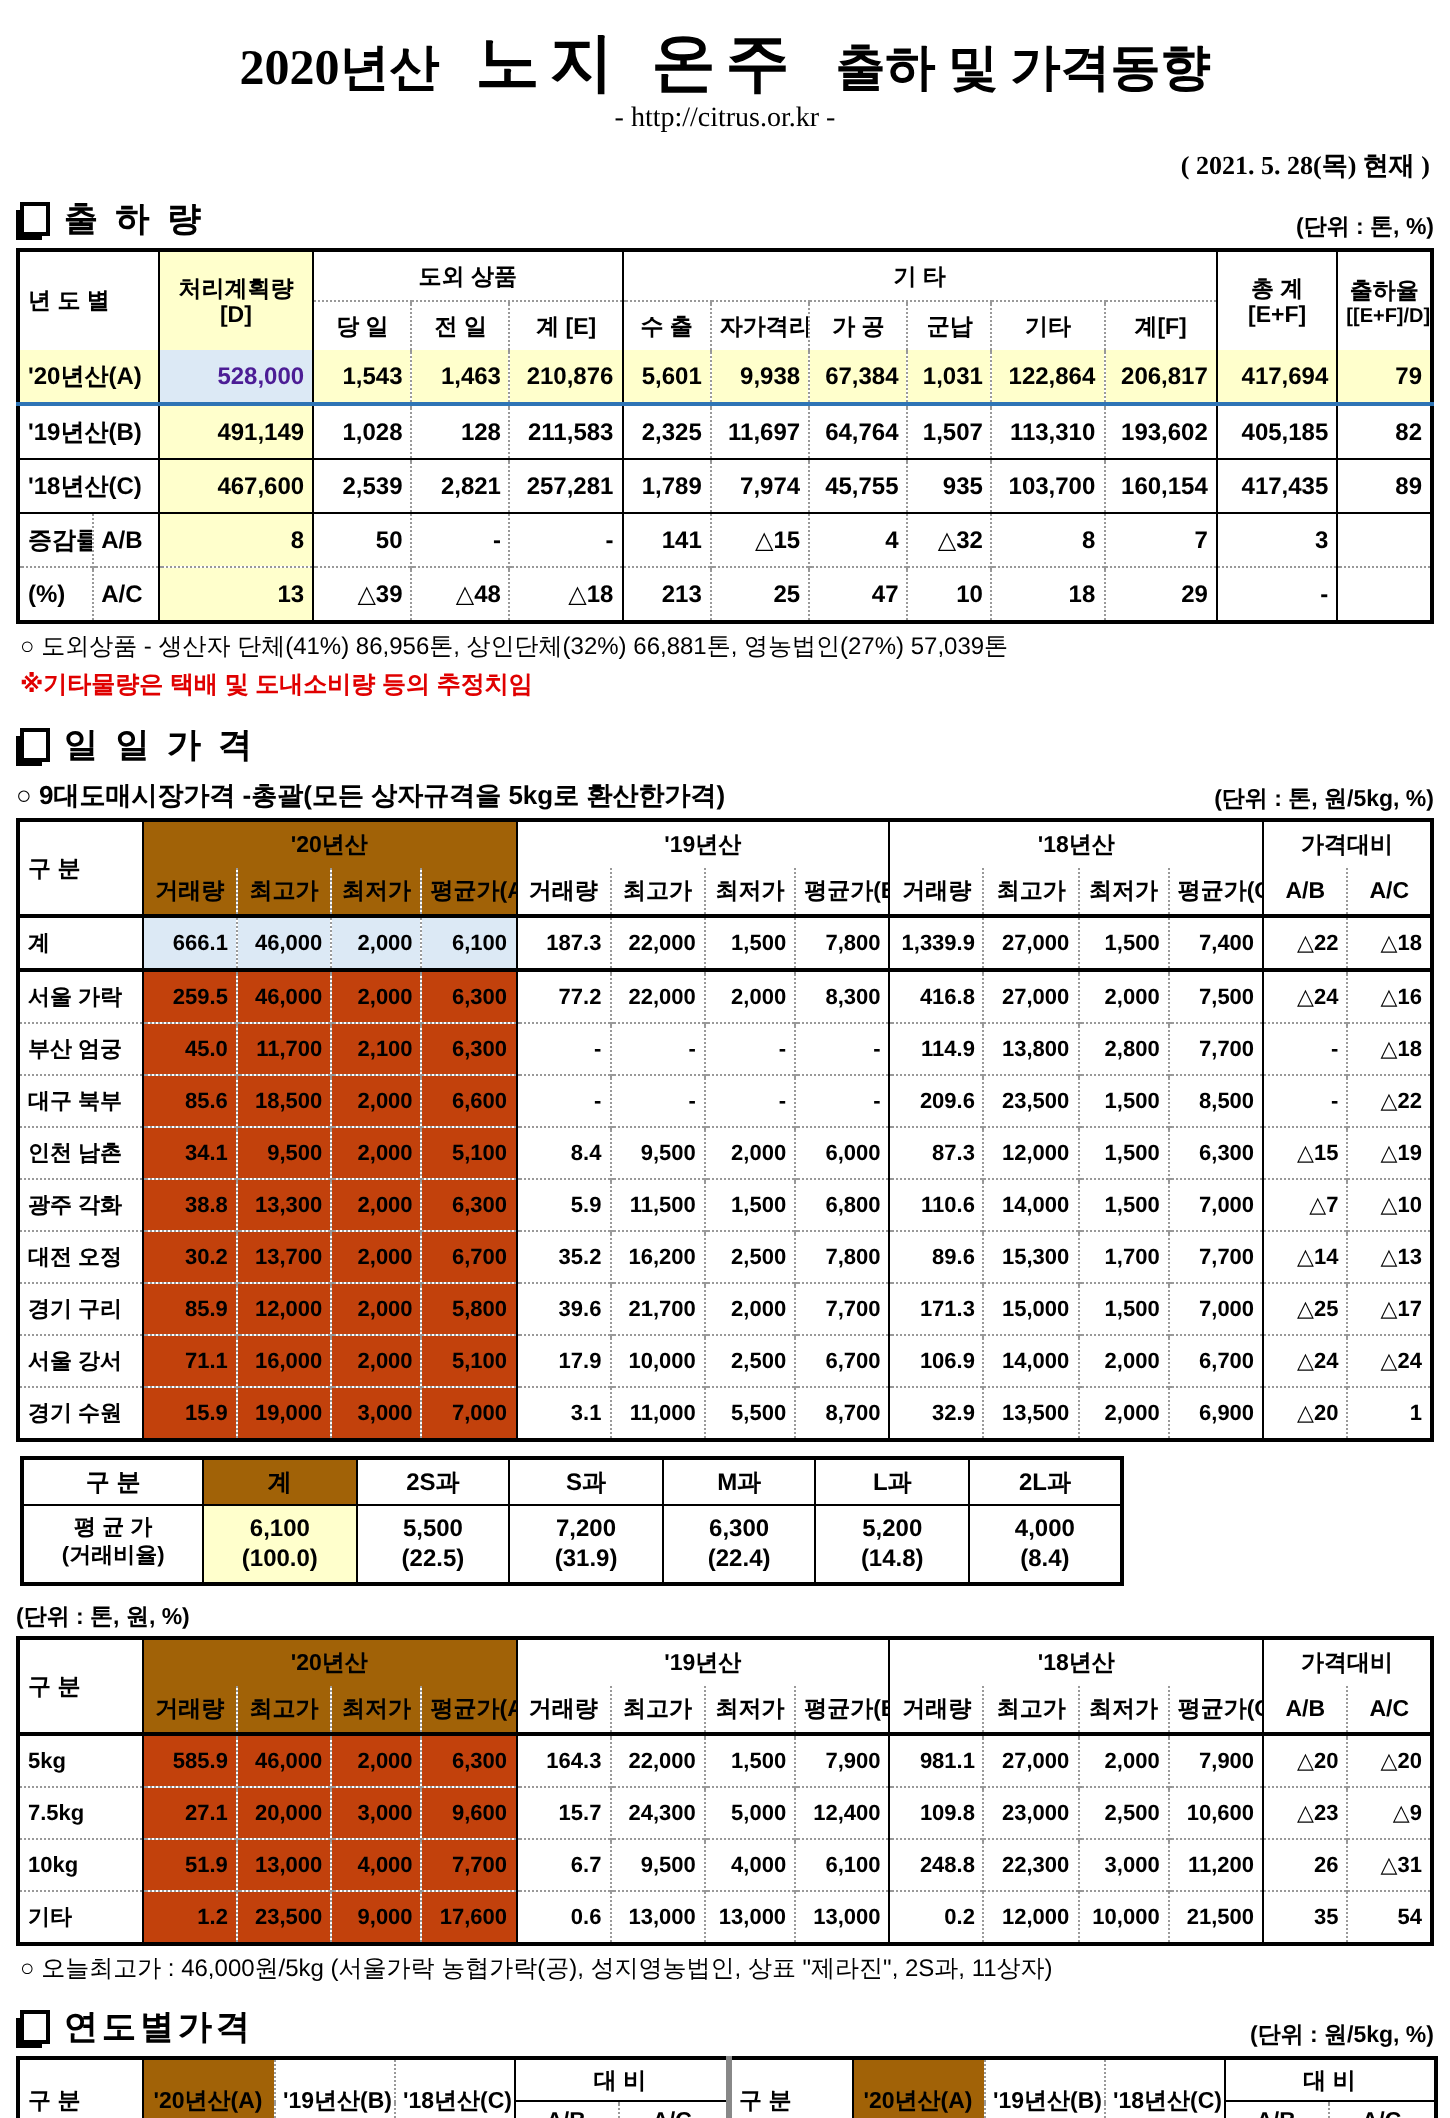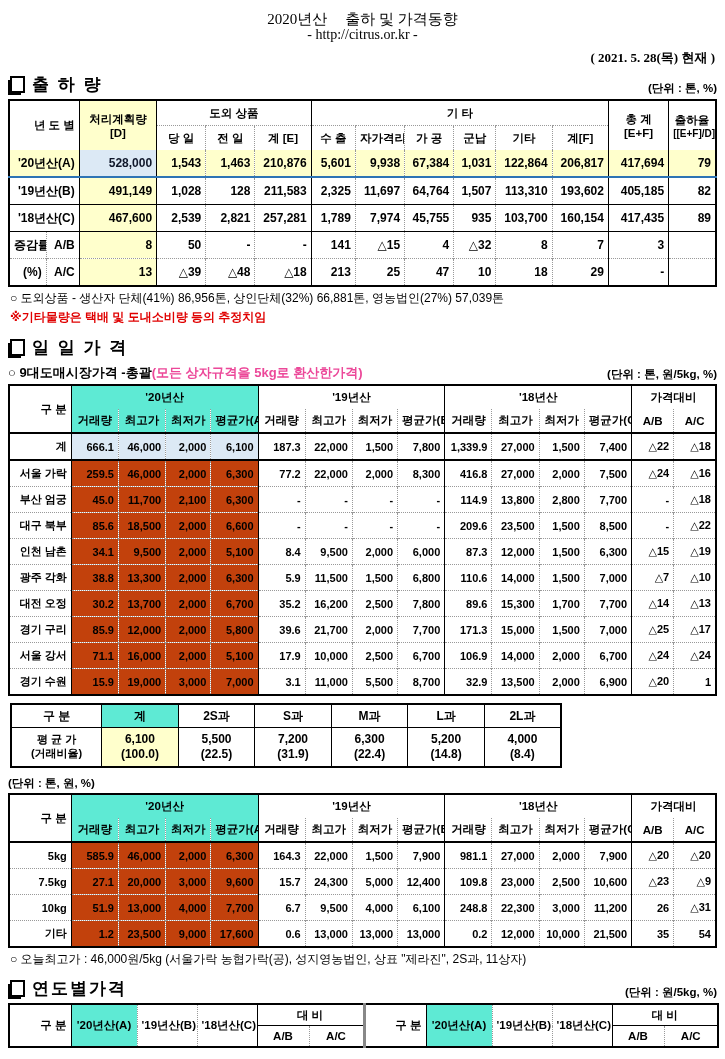--- a/index.html
+++ b/index.html
@@ -2,82 +2,83 @@
 <html><head>
 <meta charset="utf-8">
 <style>
   html,body{margin:0;padding:0;background:#fff;}
   body{
     width:725px;height:1059px;box-sizing:border-box;padding:8px 8px 4px 8px;
     font-family:"Liberation Sans","DejaVu Sans",sans-serif;color:#000;overflow:hidden;
   }
   
   .titlebar{display:flex;justify-content:center;align-items:baseline;gap:18px;margin-top:2px;}
-  .t-year,.t-suffix{font-family:"Liberation Serif","DejaVu Serif",serif;font-size:15px;font-weight:normal;}
+  .t-year,.t-suffix{font-family:"Liberation Serif","DejaVu Serif",serif;font-size:25px;font-weight:bold;}
   .t-product{font-size:32px;font-weight:900;letter-spacing:5px;}
   .t-url{text-align:center;font-family:"Liberation Serif","DejaVu Serif",serif;font-size:14px;margin-top:-2px;}
   .t-date{text-align:right;font-family:"Liberation Serif","DejaVu Serif",serif;font-size:13px;font-weight:bold;margin:6px 2px 2px 0;}
   
   .sec{display:flex;justify-content:space-between;align-items:flex-end;margin:6px 0 3px 0;}
   .sec-left{display:flex;align-items:center;gap:7px;}
   .sq{display:inline-block;width:11px;height:13px;border:2px solid #000;background:#fff;box-shadow:-3px 3px 0 -1px #000;margin-left:2px;}
   .sec-title{font-size:17px;font-weight:900;letter-spacing:2px;}
   .sec-detail{font-size:14px;font-weight:bold;}
   .unit{font-size:11.5px;font-weight:bold;}
   .subline{display:flex;justify-content:space-between;align-items:flex-end;margin:5px 0 2px 0;}
   .sub-label{font-size:13px;font-weight:bold;}
-  .sub-note{color:#ec4899;}
+  .sub-note{color:#000000;}
   .note{font-size:12px;margin:3px 0 0 2px;}
   .note-red{color:#e00000;font-weight:bold;font-size:12px;margin:2px 0 0 2px;}
   
   table{border-collapse:collapse;table-layout:fixed;width:100%;}
   th,td{overflow:hidden;white-space:nowrap;padding:0 4px;font-weight:bold;}
   th{text-align:center;font-size:11.5px;border-left:1px dotted #999;}
   td{text-align:right;font-size:11.5px;border-left:1px dotted #999;}
-  td.lbl,td.lbl2,th.lbl{text-align:right;}
+  td.lbl,td.lbl2,th.lbl{text-align:left;}
   .sb{border-left:1px solid #000 !important;}
   .ybg{background:#FFFFCC;}
   
   .t1{border:2px solid #000;}
   .t1 th{height:24px;}
   .t1 td{height:26px;font-size:12px;}
   .t1 thead tr:first-child th.g{border-bottom:1px dotted #999;}
   .t1 tbody td{border-top:1px solid #000;}
   .t1 tbody tr:first-child td{border-top:none;}
   .t1 td.plan{border-left:1px solid #000;background:#FFFFCC;}
   .t1 tr.y20 td{background:#FFFFCC;border-top:2px solid #2E74B5;border-bottom:2px solid #2E74B5;}
-  .t1 tr.y20 td.plan{background:#DCE9F5;color:#0f172a;}
+  .t1 tr.y20 td.plan{background:#DCE9F5;color:#4c1d95;}
   .t1 tr.dc td{border-top:1px dotted #999;}
   
   .t2{border:2px solid #000;}
   .t2 th{height:23px;}
   .t2 td{height:25px;font-size:11px;}
   .t2 tbody td{border-top:1px dotted #999;}
   .t2 tbody tr:first-child td{border-top:2px solid #000;}
   .t2 tr.total td{border-bottom:2px solid #000;}
   .t2 tr.total td.c20{background:#DCE9F5;margin-top:45px;}
   .t2 tr.market td.c20, .t2 tr.box td.c20{background:#c2410c;}
-  th.y{background:#5eead4;}
+  th.y{background:#a16207;}
   
   .t5wrap{margin:7px 0 0 2px;width:552px;}
   .t5{border:2px solid #000;}
   .t5 th{height:22px;border-left:1px solid #000;font-size:12px;}
   .t5 td{height:38px;border-left:1px solid #000;border-top:1px solid #000;text-align:center;font-size:12px;line-height:1.25;}
   .t5 .two{display:block;}
   
   .t6{border:2px solid #000;}
   .t6 th{height:20px;}
   .t6 th.dae{border-bottom:1px solid #000;}
   .t6 .dvl{border-left:3px solid #888 !important;}
 </style>
 </head>
 <body>
 
 <div class="titlebar">
   <span class="t-year">2020년산</span>
+  <span class="t-product">노지 온주</span>
   <span class="t-suffix">출하 및 가격동향</span>
 </div>
 <div class="t-url">- http://citrus.or.kr -</div>
 <div class="t-date">( 2021. 5. 28(목) 현재 )</div>
 
 <div class="sec">
   <div class="sec-left">
     <span class="sq"></span>
     <span class="sec-title">출 하 량</span>
   </div>

